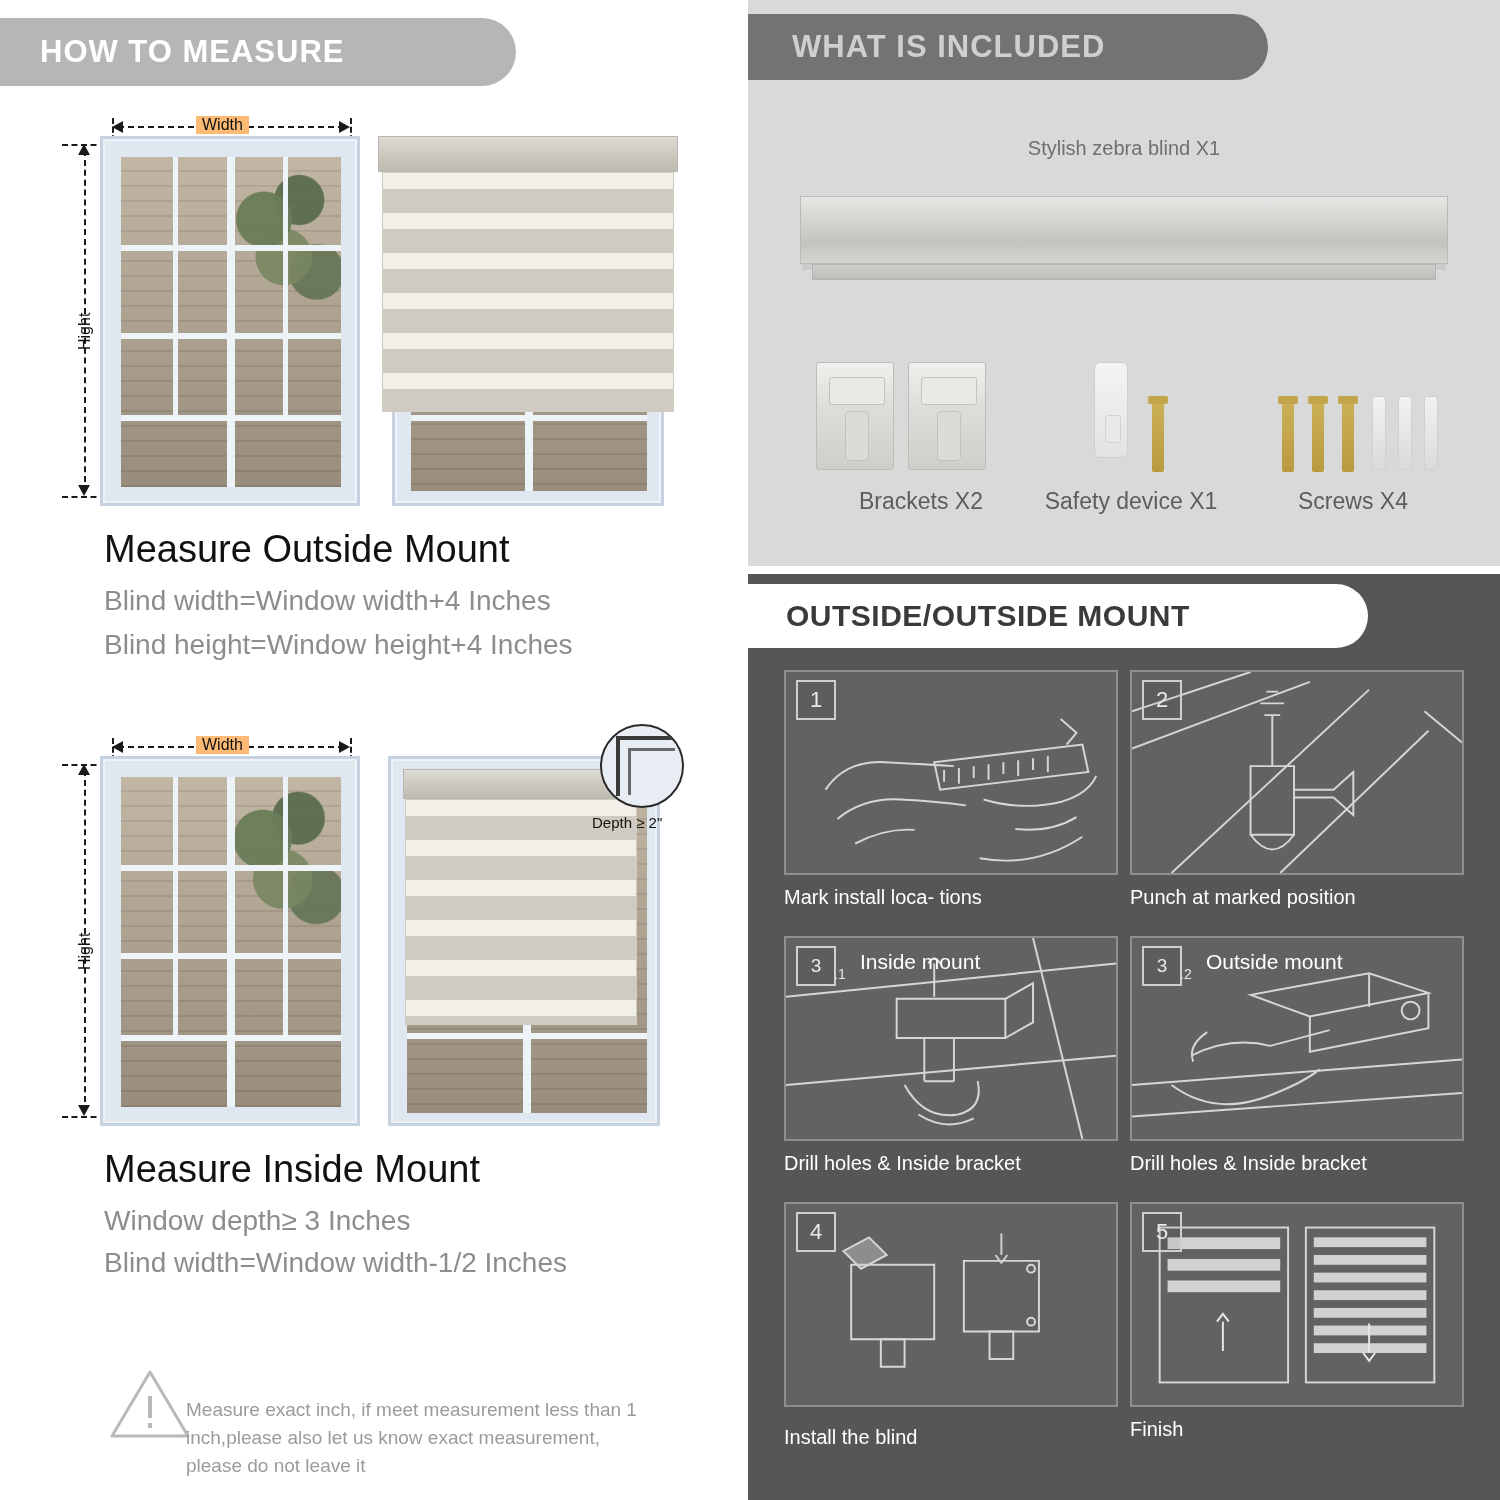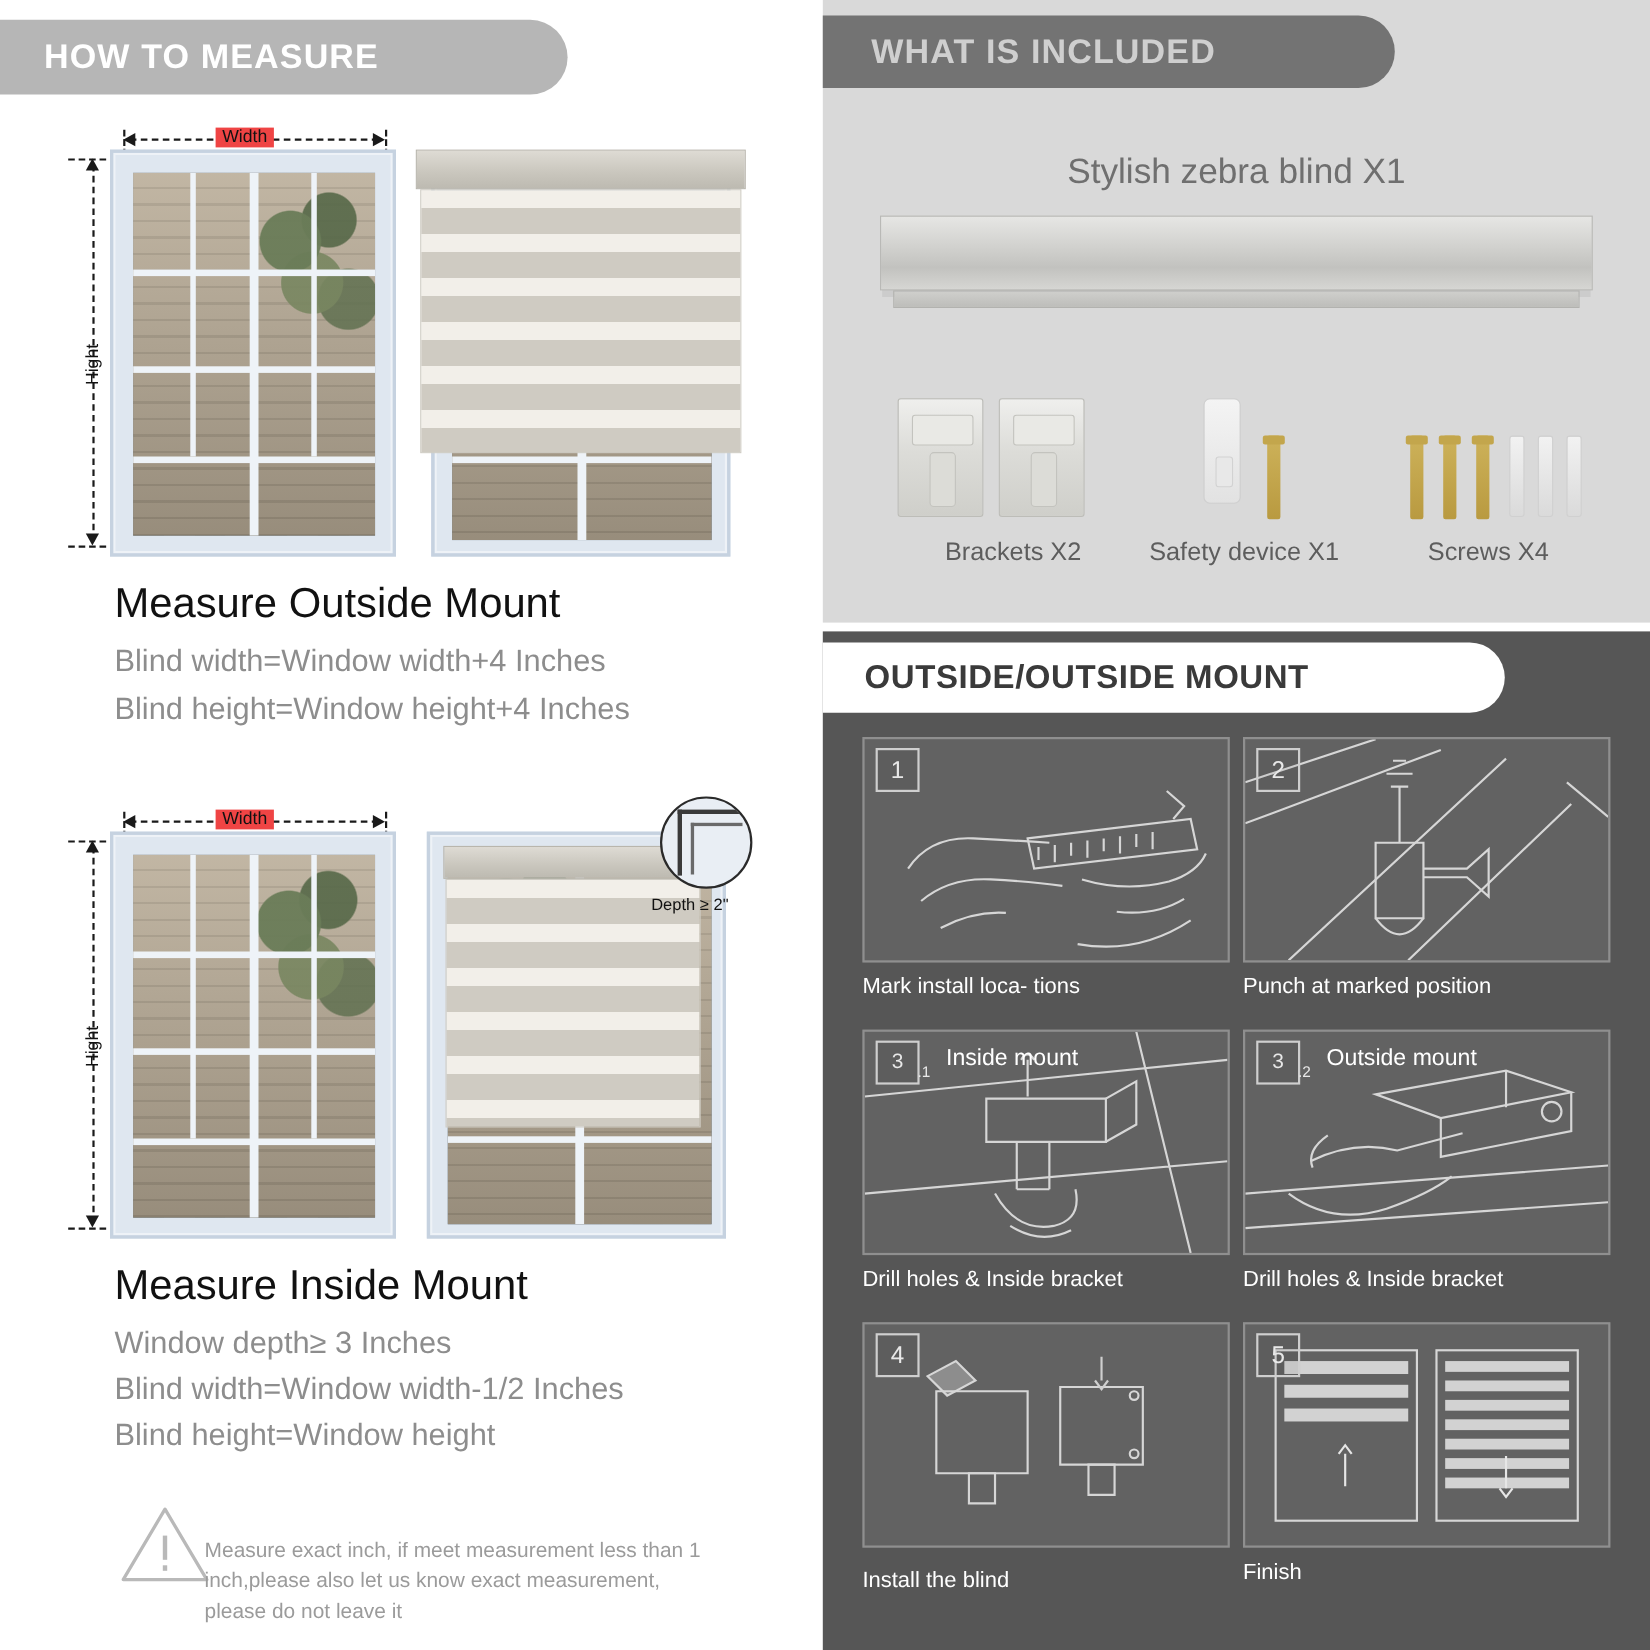--- a/index.html
+++ b/index.html
@@ -71,21 +71,21 @@
   }
   .blind-body{
     position:absolute;
     background:repeating-linear-gradient(180deg,
       #f2efe9 0px,#f2efe9 16px,
       #cfcbc2 16px,#cfcbc2 40px);
     border:1px solid #cfccc4;
     box-sizing:border-box;
   }
   .dim-label{
-    position:absolute;font-size:16px;color:#111;background:#ef4444;
+    position:absolute;font-size:16px;color:#111;background:#fdba74;
     padding:0 6px;white-space:nowrap;
   }
   .dim-label-v{
     position:absolute;font-size:16px;color:#111;
     transform:rotate(-90deg);transform-origin:left top;white-space:nowrap;
   }
   .dash-h{
     position:absolute;height:0;border-top:2px dashed #1a1a1a;
   }
   .dash-v{
@@ -123,21 +123,21 @@
   }
   .banner-right{
     position:absolute;left:0;top:14px;width:520px;height:66px;
     background:#737373;color:#cfcfcf;font-size:31px;font-weight:bold;
     letter-spacing:1px;display:flex;align-items:center;padding-left:44px;
     border-top-right-radius:33px;border-bottom-right-radius:33px;
     box-sizing:border-box;
   }
   .kit-title{
     position:absolute;width:100%;text-align:center;top:137px;
-    font-size:32px;color:#6f6f6f;
+    font-size:20px;color:#6f6f6f;
   }
   .rail{
     position:absolute;left:52px;top:196px;width:648px;height:68px;
     background:linear-gradient(180deg,#e6e6e4 0%,#d2d2cf 40%,#c2c2bf 70%,#d6d6d3 100%);
     border:1px solid #b9b9b6;box-sizing:border-box;
     box-shadow:0 8px 0 -2px rgba(0,0,0,0.06);
   }
   .rail-lip{
     position:absolute;left:64px;top:264px;width:624px;height:16px;
     background:linear-gradient(180deg,#cfcfcc,#bdbdba);
@@ -318,21 +318,20 @@
       <div class="depth-circle" style="left:600px;top:4px;width:80px;height:80px;">
         <div style="position:absolute;left:14px;top:10px;width:56px;height:56px;border-left:4px solid #3a3a3a;border-top:4px solid #3a3a3a;"></div>
         <div style="position:absolute;left:26px;top:22px;width:44px;height:44px;border-left:3px solid #6a6a6a;border-top:3px solid #6a6a6a;"></div>
       </div>
       <div class="depth-label" style="left:592px;top:94px;">Depth ≥ 2"</div>
     </div>
 
     <div class="head-title" style="left:104px;top:1148px;">Measure Inside Mount</div>
     <div class="spec" style="left:104px;top:1205px;">Window depth≥ 3 Inches</div>
     <div class="spec" style="left:104px;top:1247px;text-align:right;">Blind width=Window width-1/2 Inches</div>
-    <div class="spec" style="left:104px;top:1289px;">Blind height=Window height</div>
 
     <div class="warn-wrap" style="left:108px;top:1366px;width:84px;height:76px;">
       <svg viewBox="0 0 84 76" width="84" height="76" aria-hidden="true">
         <path d="M42 6 L80 70 L4 70 Z" fill="none" stroke="#b9b9b9" stroke-width="3" stroke-linejoin="round"></path>
         <rect x="40" y="30" width="4" height="22" fill="#b9b9b9"></rect>
         <rect x="40" y="57" width="4" height="5" fill="#b9b9b9"></rect>
       </svg>
     </div>
     <div class="note" style="left:186px;top:1372px;margin-top:24px;">Measure exact inch, if meet measurement less than 1 inch,please also let us know exact measurement, please do not leave it</div>
   </div>

